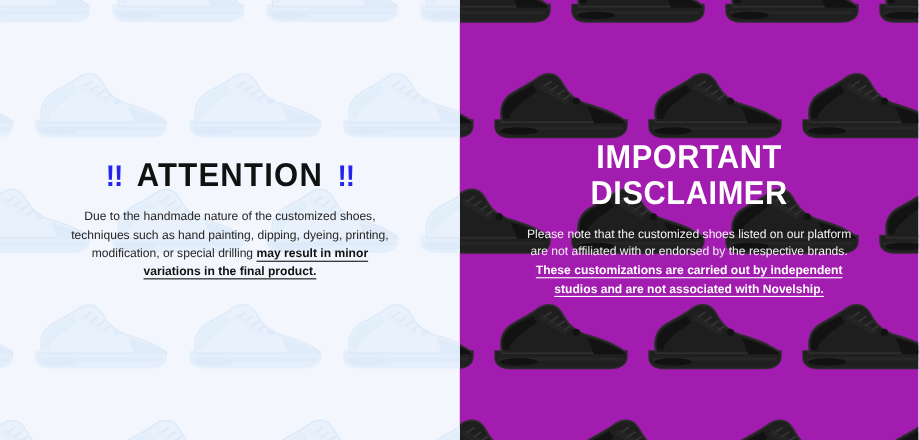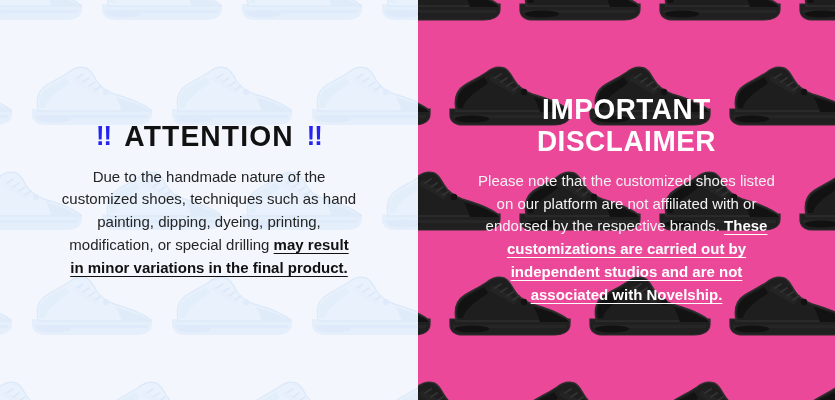--- a/index.html
+++ b/index.html
@@ -23,21 +23,21 @@
   .panel {
     position: relative;
     height: 100%;
     overflow: hidden;
     display: flex;
     align-items: center;
     justify-content: center;
   }
 
   .panel-left  { width: 418px; background: #f3f7fd; }
-  .panel-right { width: 417px; background: #ec4899; }
+  .panel-right { width: 417px; background: #a21caf; }
 
   
   .pattern {
     position: absolute;
     inset: 0;
     z-index: 0;
     pointer-events: none;
   }
   .pattern svg { display: block; width: 100%; height: 100%; }
 
@@ -79,21 +79,21 @@
   .heading-right {
     font-size: 30px;
     color: #ffffff;
     transform: scaleX(0.93);
     letter-spacing: 0.6px;
   }
   .heading-right .line { display: block; }
 
   .body {
     margin: 0 auto;
-    font-size: 15px;
+    font-size: 11px;
     line-height: 1.52;
     max-width: 300px;
   }
   .body-left  { color: #242424; max-width: 296px; }
   .body-right { color: #f2f2f2; max-width: 312px; text-align: center; }
 
   .emph {
     font-weight: 700;
     text-decoration: underline;
     text-underline-offset: 2.5px;

